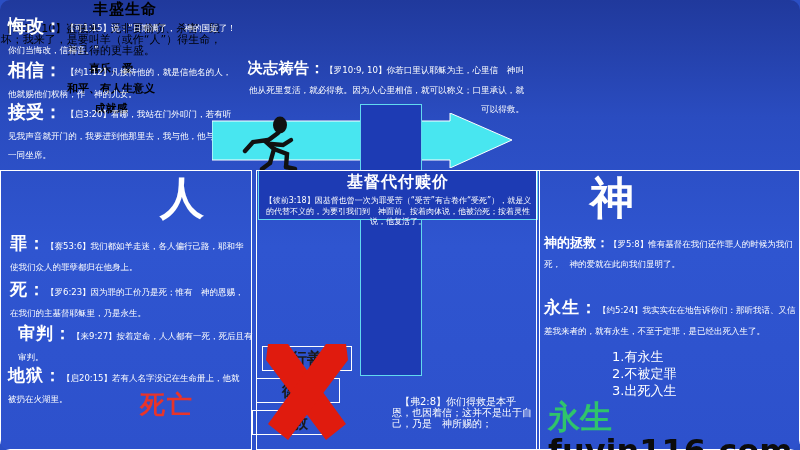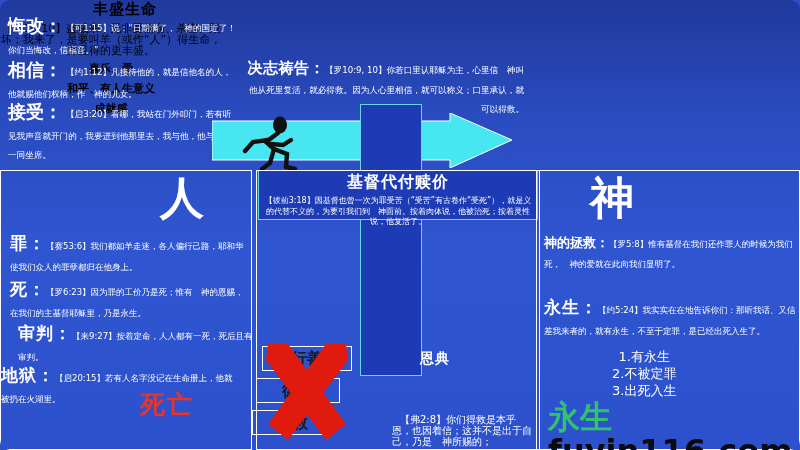--- a/index.html
+++ b/index.html
@@ -86,21 +86,21 @@
   #grace .ttl{font-size:14px;font-weight:bold;letter-spacing:1px;}
   #grace .vs{font-size:10px;line-height:11px;text-indent:8px;margin-top:46px;}
 
   
   #god-save{position:absolute;left:544px;top:232px;width:252px;color:#fff;}
   #god-save .k{font-size:13px;font-weight:bold;}
   #god-save .t{font-size:8.5px;line-height:12px;}
   #god-life{position:absolute;left:544px;top:296px;width:252px;color:#fff;}
   #god-life .k{font-size:17px;font-weight:bold;letter-spacing:1px;}
   #god-life .t{font-size:8.5px;line-height:12px;}
-  #god-list{position:absolute;left:612px;top:348px;color:#fff;font-size:13px;line-height:17px;text-align:center;}
+  #god-list{position:absolute;left:612px;top:348px;color:#fff;font-size:13px;line-height:17px;}
 
   
   #death{position:absolute;left:140px;top:388px;font-size:25px;font-weight:bold;
          color:#e8342a;letter-spacing:2px;}
 
   
   #wm{position:absolute;left:548px;top:400px;font-size:32px;font-weight:bold;line-height:34px;}
   #wm .cn{color:#2fc46b;}
   #wm .en{color:#0b0b0b;}
 </style>
@@ -158,21 +158,21 @@
 
   <div class="item" style="left:10px;top:232px;">
     <span class="k">罪：</span><span class="t">【赛53:6】我们都如羊走迷，各人偏行己路，耶和华使我们众人的罪孽都归在他身上。</span>
   </div>
   <div class="item" style="left:10px;top:278px;">
     <span class="k">死：</span><span class="t">【罗6:23】因为罪的工价乃是死；惟有　神的恩赐，在我们的主基督耶稣里，乃是永生。</span>
   </div>
   <div class="item" style="left:10px;top:322px;margin-left:8px;">
     <span class="k">审判：</span><span class="t">【来9:27】按着定命，人人都有一死，死后且有审判。</span>
   </div>
-  <div class="item" style="left:1px;top:364px;">
+  <div class="item" style="left:8px;top:364px;">
     <span class="k">地狱：</span><span class="t">【启20:15】若有人名字没记在生命册上，他就被扔在火湖里。</span>
   </div>
 
   <div id="death">死亡</div>
 
   <div class="panel" id="panel-christ"></div>
   <div id="christ-title">基督代付赎价</div>
   <div id="christ-verse">【彼前3:18】因基督也曾一次为罪受苦（“受苦”有古卷作“受死”），就是义的代替不义的，为要引我们到　神面前。按着肉体说，他被治死；按着灵性说，他复活了。</div>
 
   <div class="wbox" id="wb1">行善</div>
@@ -180,21 +180,20 @@
   <div class="wbox" id="wb3">宗教</div>
 
   <svg id="redx" viewBox="0 0 90 96">
     <g fill="#e01b0e">
       <polygon points="6,0 26,0 84,80 64,96 4,16"></polygon>
       <polygon points="84,0 64,0 6,80 26,96 86,16"></polygon>
     </g>
   </svg>
 
   <div id="grace">
-    <div class="ttl">恩典</div>
     <div class="vs">【弗2:8】你们得救是本乎恩，也因着信；这并不是出于自己，乃是　神所赐的；</div>
     <div class="vs">【弗2:9】也不是出于行为，免得有人自夸。</div>
   </div>
 
   <div class="panel" id="panel-god"></div>
   <div class="bigchar" style="left:590px;top:176px;">神</div>
 
   <div id="god-save">
     <span class="k">神的拯救：</span><span class="t">【罗5:8】惟有基督在我们还作罪人的时候为我们死，　神的爱就在此向我们显明了。</span>
   </div>

